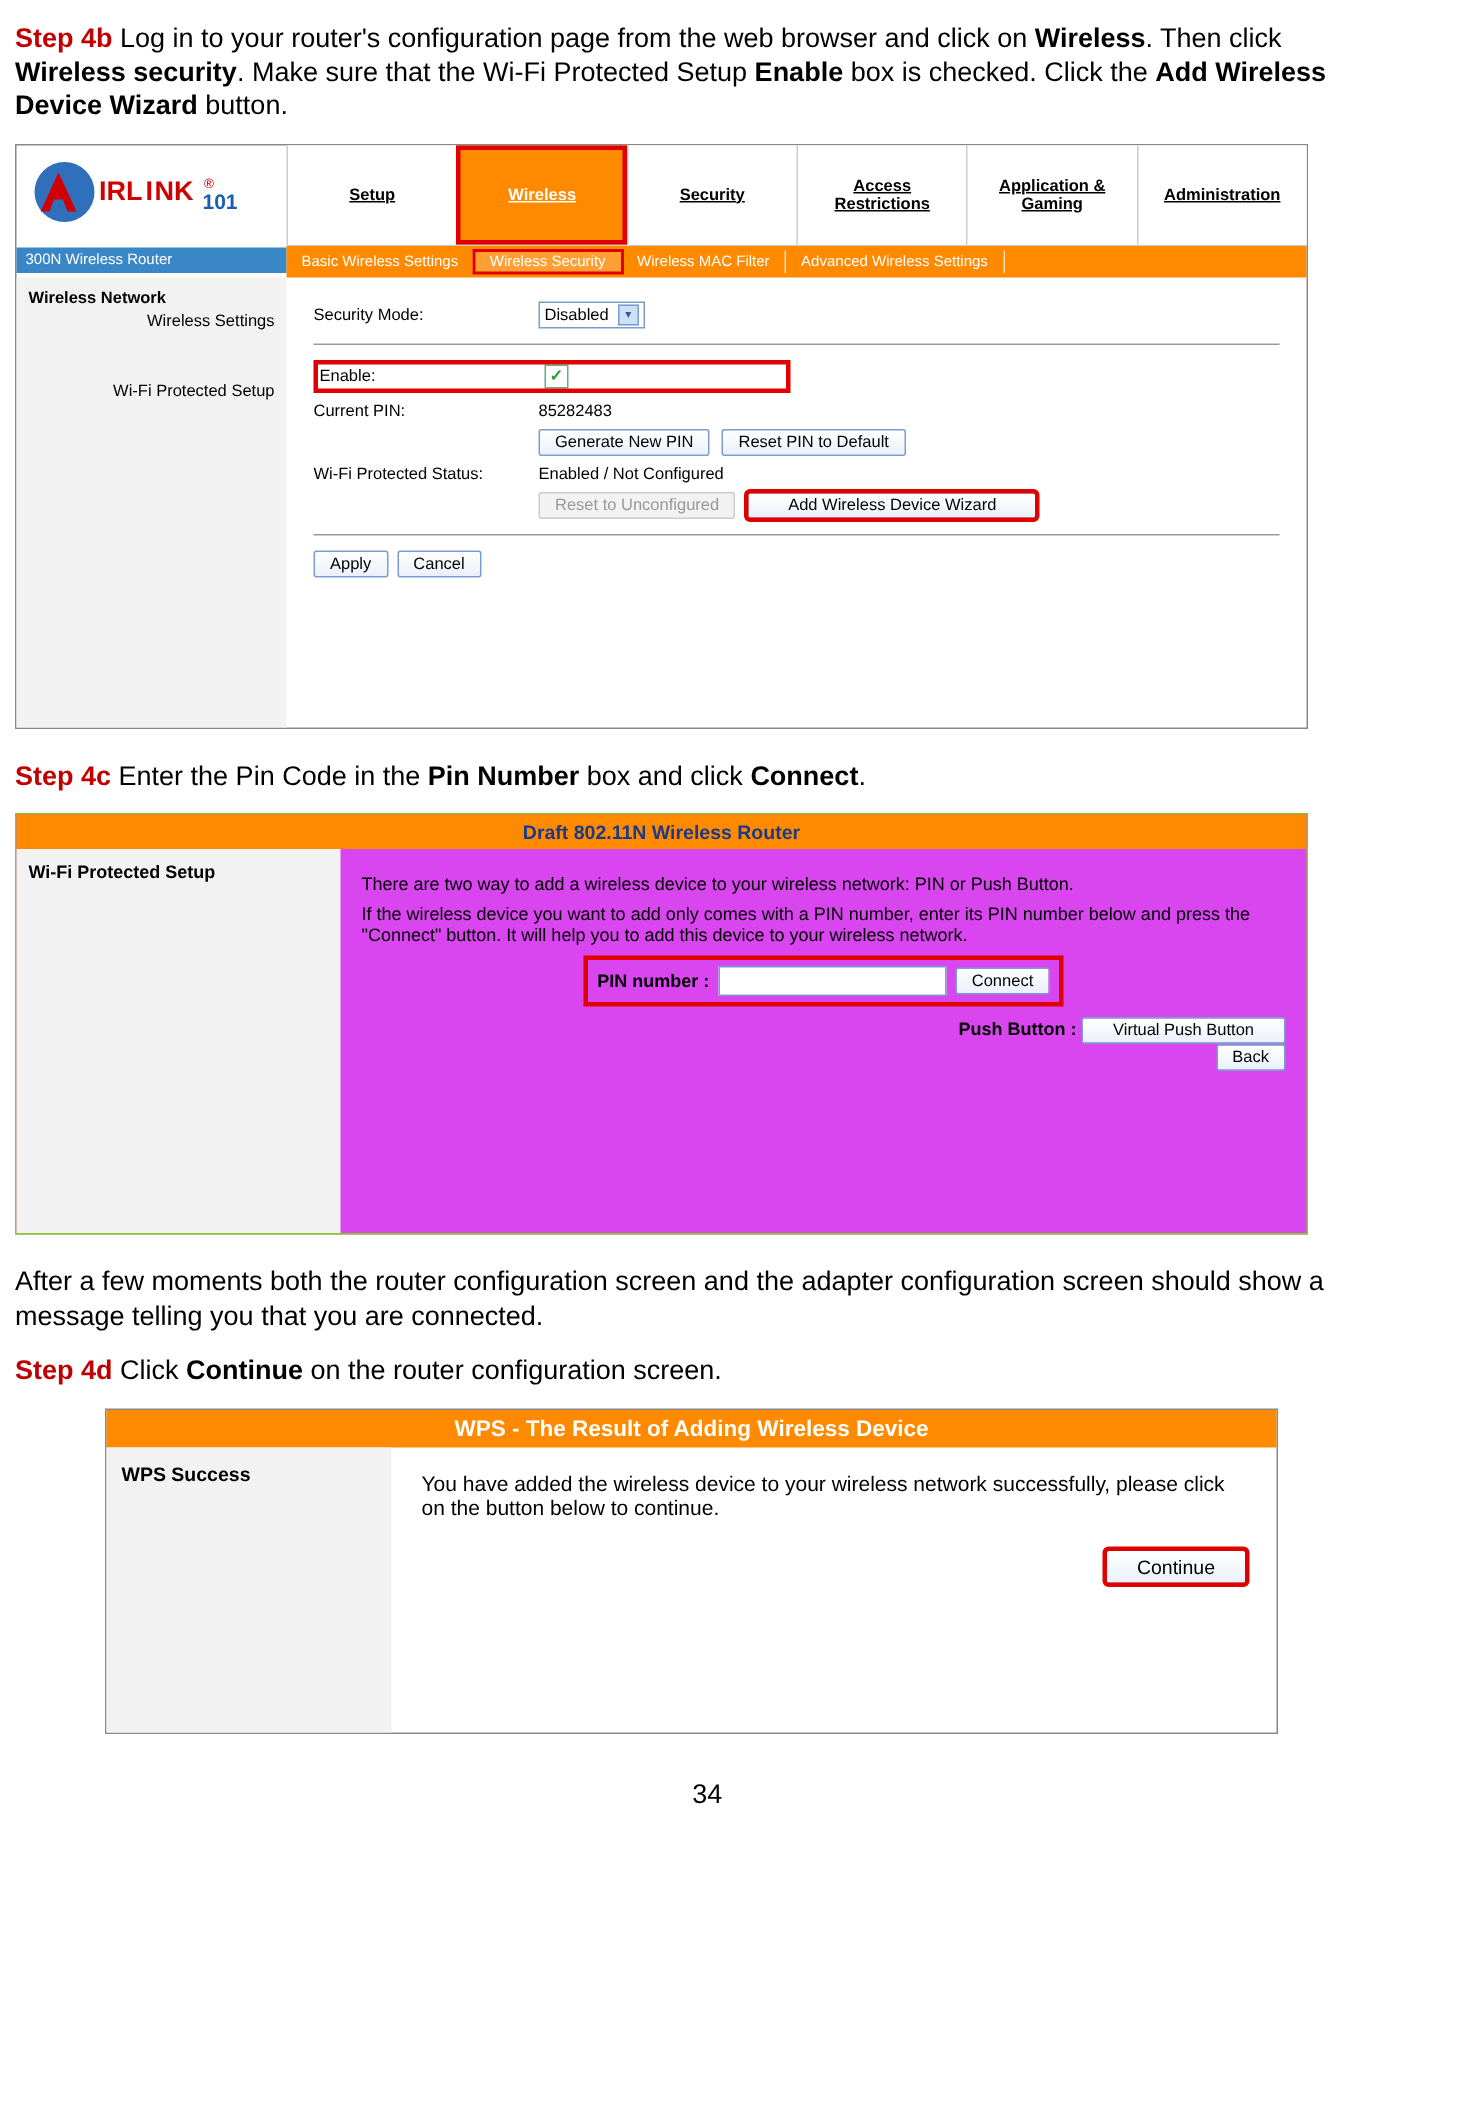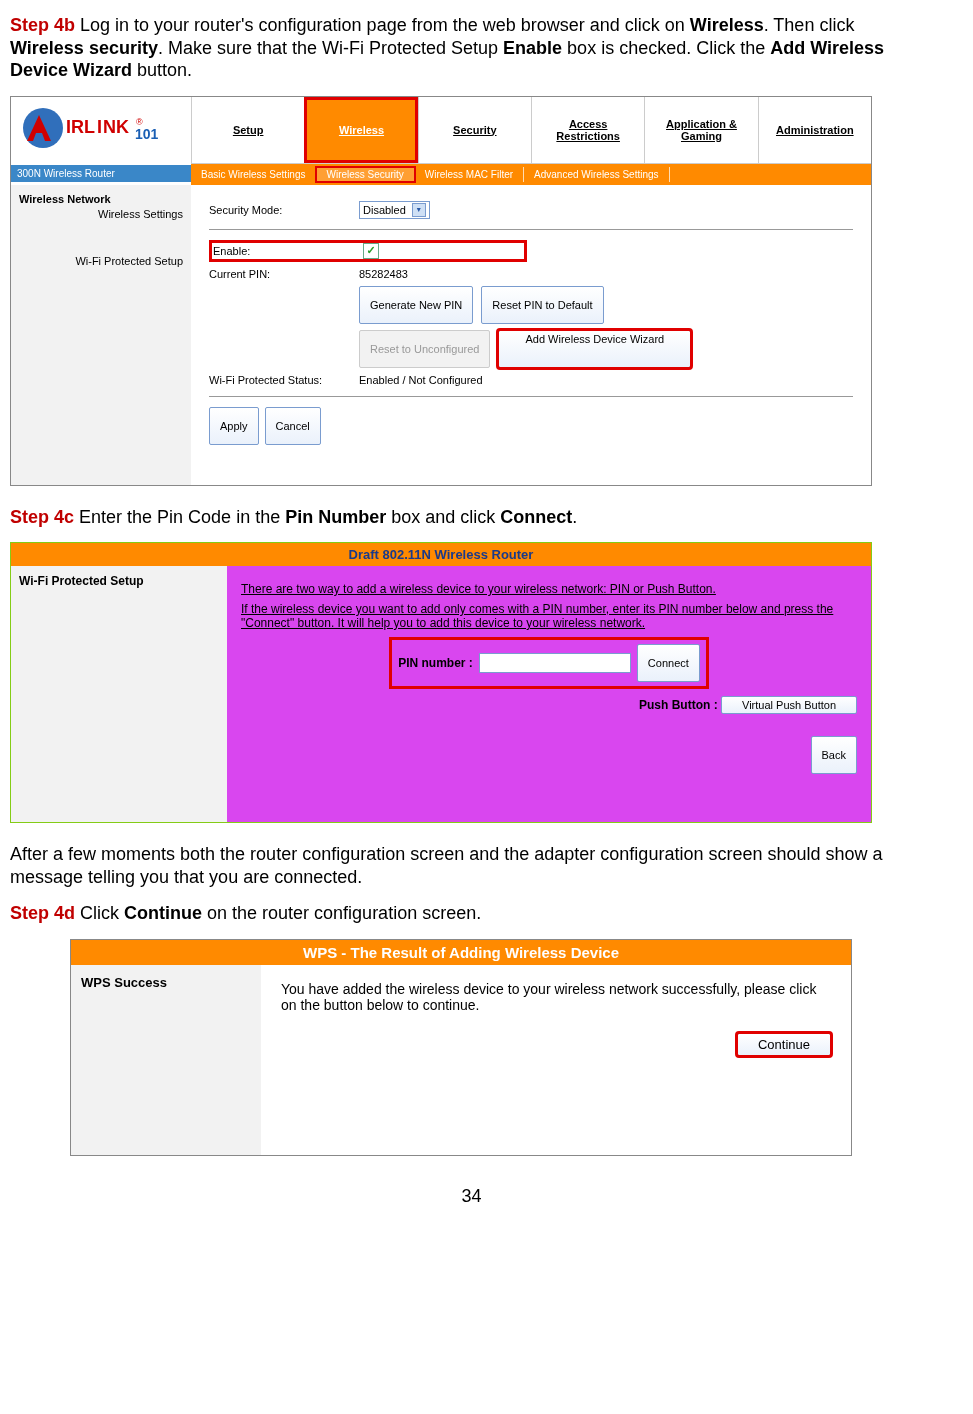--- a/index.html
+++ b/index.html
@@ -107,21 +107,21 @@
   .hr { height:1px; background:#999; margin:10px 0; }
   .red-box { outline:3px solid #e00000; outline-offset:-3px; padding:3px 4px; }
   .chk {
     width:14px; height:14px; border:1px solid #6a8; background:#fff;
     display:inline-flex; align-items:center; justify-content:center;
     color:#2a9d2a; font-size:11px; font-weight:bold;
   }
   .btn {
     border:1px solid #7a9ccf;
     background:linear-gradient(#fff,#eaf1fb);
-    padding:12px 10px;
+    padding:2px 10px;
     font-size:11px;
     border-radius:2px;
     display:inline-block;
   }
   .btn.disabled { color:#999; background:#f2f2f2; border-color:#ccc; }
   .btn.redhl { outline:3px solid #e00000; outline-offset:-1px; }
   .btn-row { display:flex; gap:8px; }
 
   
   .shot2 {
@@ -145,21 +145,21 @@
     font-size:12px;
     font-weight:bold;
     padding:8px;
     min-height:240px;
   }
   .shot2-right {
     flex:1;
     font-size:12px;
     padding:10px 14px;
   }
-  .shot2-right p { margin:6px 0;text-decoration:underline; }
+  .shot2-right p { margin:6px 0; }
   .pin-row { text-align:center; margin:10px 0; }
   .pin-box {
     display:inline-flex; align-items:center; gap:6px;
     outline:3px solid #e00000; padding:4px 6px;
   }
   .pin-box .lbl { font-weight:bold; }
   .txtin {
     border:1px solid #7a9ccf; background:#fff;
     width:150px; height:18px;
   }
@@ -262,29 +262,29 @@
         <div>85282483</div>
       </div>
       <div class="row">
         <div class="lab"></div>
         <div class="btn-row">
           <span class="btn">Generate New PIN</span>
           <span class="btn">Reset PIN to Default</span>
         </div>
       </div>
       <div class="row">
+        <div class="lab">Wi-Fi Protected Status:</div>
+        <div>Enabled / Not Configured</div>
+      </div>
+      <div class="row">
         <div class="lab"></div>
         <div class="btn-row">
           <span class="btn disabled">Reset to Unconfigured</span>
           <span class="btn redhl" style="padding:2px 26px">Add Wireless Device Wizard</span>
         </div>
-      </div>
-      <div class="row">
-        <div class="lab">Wi-Fi Protected Status:</div>
-        <div>Enabled / Not Configured</div>
       </div>
       <div class="hr"></div>
       <div class="row">
         <span class="btn">Apply</span>
         <span style="width:6px"></span>
         <span class="btn">Cancel</span>
       </div>
     </div>
   </div>
 </div>
@@ -304,21 +304,21 @@
         <span class="pin-box">
           <span class="lbl">PIN number :</span>
           <span class="txtin"></span>
           <span class="btn">Connect</span>
         </span>
       </div>
       <div class="center">
         <span class="bold">Push Button :</span>
         <span class="btn" style="padding:2px 20px">Virtual Push Button</span>
       </div>
-      <div class="center" style="margin-top:22px">
+      <div class="center" style="">
         <span class="btn">Back</span>
       </div>
     </div>
   </div>
 </div>
 
 <p class="instr">After a few moments both the router configuration screen and the adapter configuration screen should show a message telling you that you are connected.</p>
 
 <p class="instr">
   <span class="step-label">Step 4d</span><span> Click </span><span class="bold">Continue</span><span> on the router configuration screen.</span>

